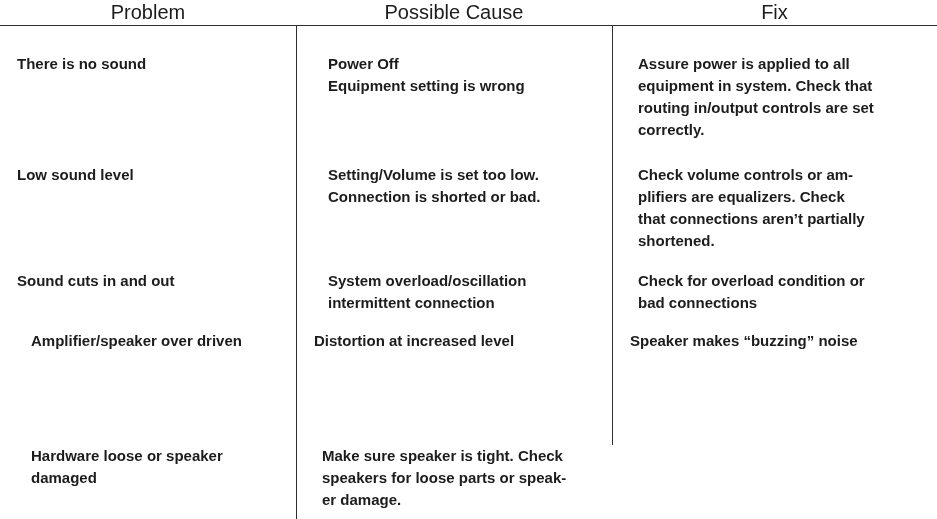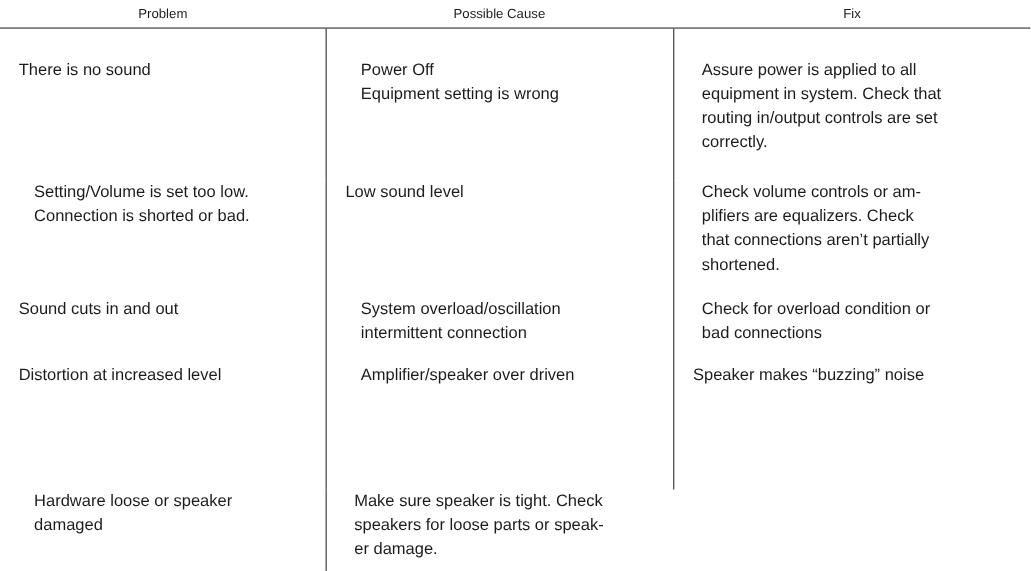--- a/index.html
+++ b/index.html
@@ -21,37 +21,38 @@
   }
   .header-row {
     display: grid;
     grid-template-columns: 296px 316px 325px;
     border-bottom: 1.5px solid #2e2e2e;
     padding: 3px 0 4px 0;
     flex: 0 0 auto;
   }
   .hcell {
     text-align: center;
-    font-size: 12px;
+    font-size: 20px;
     line-height: 18px;
     color: #1c1c1c;
   }
   .body-grid {
     flex: 1 1 auto;
     display: grid;
     grid-template-columns: 296px 316px 325px;
     grid-template-rows: 138px 106px 60px 115px 1fr;
   }
   .cell {
     font-size: 15px;
     line-height: 22px;
     white-space: pre-line;
     box-sizing: border-box;
     padding-top: 0;
     padding-bottom: 0;
+    font-weight: bold;
   }
   .cell.c1 { padding-left: 17px; padding-right: 10px; }
   .cell.c2 { padding-left: 31px; padding-right: 12px; }
   .cell.c3 { padding-left: 25px; }
   .body-grid .cell:nth-child(3n+2),
   .body-grid .cell:nth-child(3n+3) {
     border-left: 1.5px solid #2e2e2e;
   }
   .body-grid .cell:nth-child(-n+3) {
     padding-top: 27px;
@@ -71,36 +72,36 @@
   <div class="body-grid">
 
     <div class="cell c1">There is no sound</div>
     <div class="cell c2">Power Off
 Equipment setting is wrong</div>
     <div class="cell c3">Assure power is applied to all
 equipment in system. Check that
 routing in/output controls are set
 correctly.</div>
 
+    <div class="cell c1">Low sound level</div>
     <div class="cell c2">Setting/Volume is set too low.
 Connection is shorted or bad.</div>
-    <div class="cell c1">Low sound level</div>
     <div class="cell c3">Check volume controls or am-
 plifiers are equalizers. Check
 that connections aren’t partially
 shortened.</div>
 
     <div class="cell c1">Sound cuts in and out</div>
     <div class="cell c2">System overload/oscillation
 intermittent connection</div>
     <div class="cell c3">Check for overload condition or
 bad connections</div>
 
+    <div class="cell c2">Amplifier/speaker over driven</div>
     <div class="cell c1">Distortion at increased level</div>
-    <div class="cell c2">Amplifier/speaker over driven</div>
 
     <div class="cell c1">Speaker makes “buzzing” noise</div>
     <div class="cell c2">Hardware loose or speaker
 damaged</div>
     <div class="cell c3">Make sure speaker is tight. Check
 speakers for loose parts or speak-
 er damage.</div>
   </div>
 
 </div>

